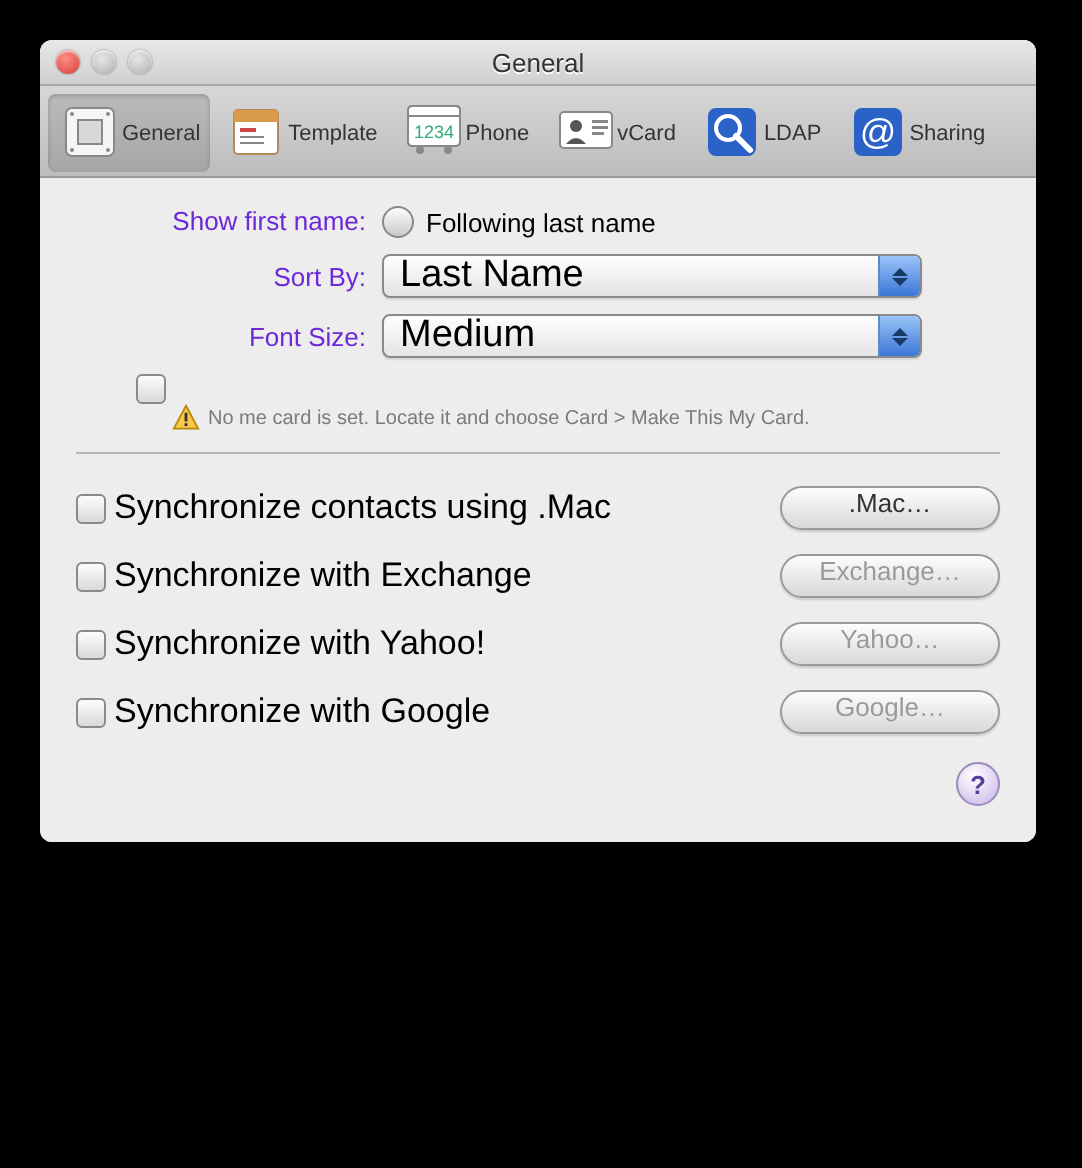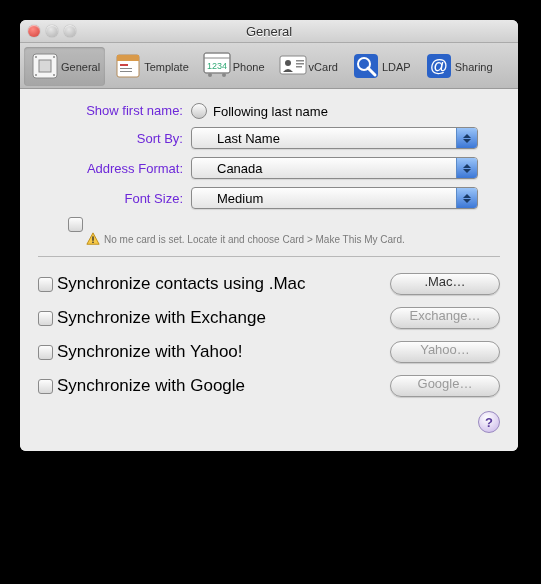--- a/index.html
+++ b/index.html
@@ -110,22 +110,22 @@
     content:""; width:5px; height:5px; border-radius:50%;
     background: #2a2a2a;
   }
   .aqua-select {
     height: 20px;
     width: 260px;
     background: linear-gradient(#fefefe, #e4e4e4);
     border: 1px solid #8a8a8a;
     border-radius: 4px;
     display: flex; align-items: center;
-    padding-left: 25px;
-    font-size: 13px;
+    padding-left: 8px;
+    font-size: 19px;
     position: relative;
     box-shadow: 0 1px 1px rgba(0,0,0,0.1);
   }
   .aqua-select .cap {
     position: absolute; right: 0; top: 0; bottom: 0;
     width: 20px;
     background: linear-gradient(#9ac4f8, #3c77d6);
     border-left: 1px solid #5a8ac8;
     border-radius: 0 3px 3px 0;
     display:flex; flex-direction:column; align-items:center; justify-content:center;
@@ -292,29 +292,20 @@
     <div class="row" style="margin-top:8px">
       <div class="label-col">Sort By:</div>
       <div class="control-col">
         <div class="aqua-select">
           <span>Last Name</span>
           <span class="cap"></span>
         </div>
       </div>
     </div>
 
-    <div class="row">
-      <div class="label-col">Address Format:</div>
-      <div class="control-col">
-        <div class="aqua-select">
-          <span>Canada</span>
-          <span class="cap"></span>
-        </div>
-      </div>
-    </div>
 
     <div class="row">
       <div class="label-col">Font Size:</div>
       <div class="control-col">
         <div class="aqua-select">
           <span>Medium</span>
           <span class="cap"></span>
         </div>
       </div>
     </div>

